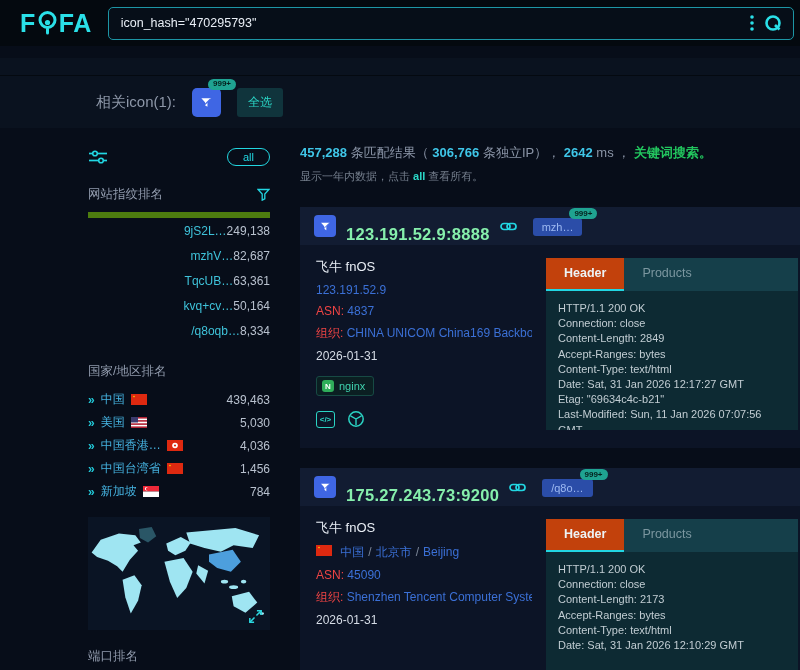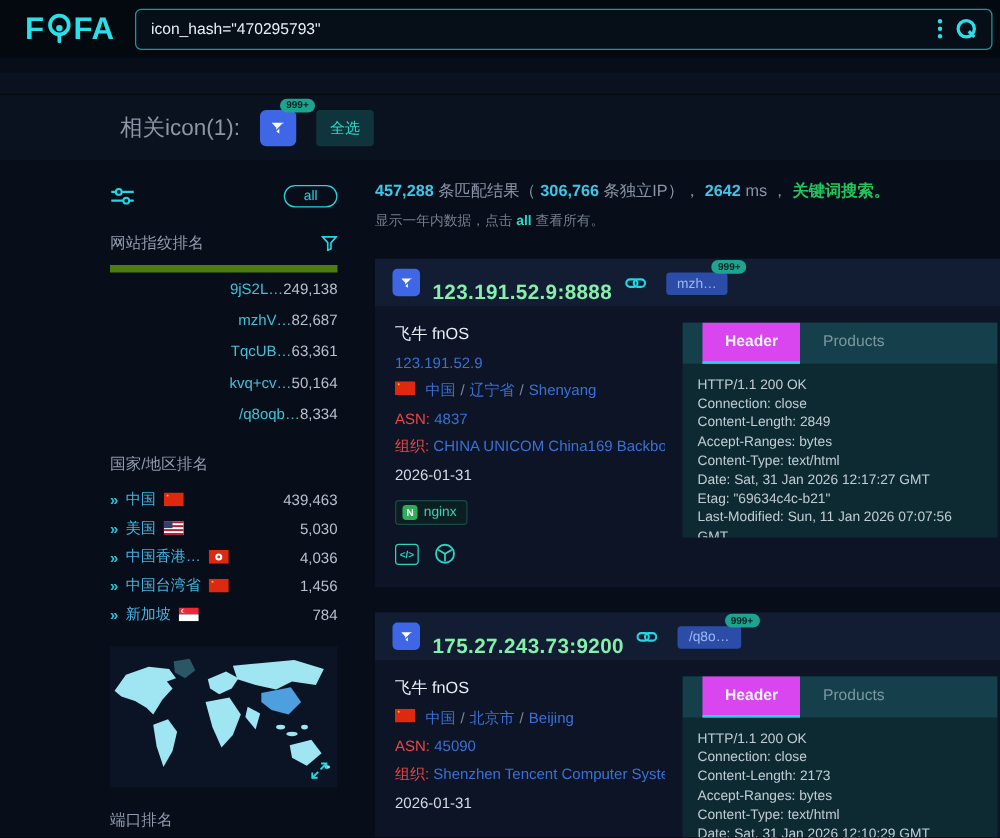--- a/index.html
+++ b/index.html
@@ -14,21 +14,21 @@
   .search-box { flex:1; height:33px; border:1px solid #1d96a5; border-radius:5px; display:flex; align-items:center;
                 padding:0 10px 0 12px; background:#060e18; }
   .search-input { flex:1; background:transparent; border:none; outline:none; color:#e9eff6; font-size:12.5px;
                   font-family:"Liberation Sans", sans-serif; }
   .sb-icons { display:flex; align-items:center; gap:10px; }
 
   
   .subband { margin-top:12px; background:#0a121f; }
   .subband-strip { height:18px; border-bottom:1px solid #040910; }
   .related-row { height:52px; display:flex; align-items:center; padding-left:96px; gap:16px; }
-  .related-label { color:#8d97a8; font-size:18px; }
+  .related-label { color:#8d97a8; font-size:15px; }
   .icon-chip-wrap { position:relative; }
   .icon-chip { width:29px; height:29px; background:#3f66e4; border-radius:5px; display:flex; align-items:center;
                justify-content:center; cursor:pointer; }
   .badge { position:absolute; top:-9px; right:-15px; background:#1fa391; color:#05231f; font-size:8px;
            font-weight:bold; padding:1.5px 5px; border-radius:8px; line-height:1; }
   .select-all-btn { background:#10343c; color:#2bd9c9; font-size:12px; padding:6px 11px; border-radius:3px;
                     border:none; cursor:pointer; font-family:"Liberation Sans", sans-serif; }
 
   
   .main { display:flex; padding:16px 0 0 88px; }
@@ -84,21 +84,21 @@
              color:#3fd2ae; font-size:11px; padding:3px 8px 3px 5px; border-radius:3px; margin-top:6px; cursor:pointer; }
   .nbadge { width:12px; height:12px; background:#2fae5a; border-radius:3px; color:#fff; font-size:8px; font-weight:bold;
             display:flex; align-items:center; justify-content:center; }
   .act-icons { display:flex; gap:12px; margin-top:14px; align-items:center; }
   .code-ic { width:19px; height:17px; border:1px solid #2bd4c4; border-radius:3px; color:#2bd4c4; font-size:8px;
              display:flex; align-items:center; justify-content:center; cursor:pointer; font-weight:bold; }
 
   .right-panel { width:252px; flex:none; height:172px; overflow:hidden; background:#0d2a33; }
   .tab-row { height:33px; background:#153f4a; display:flex; }
   .tab { padding:0 18px; line-height:31px; font-size:12.5px; color:#7c97a0; cursor:pointer; }
-  .tab.active { background:#d946ef; color:#edf3f5; font-weight:bold; border-bottom:2px solid #22d6e2;margin-left:16px; }
+  .tab.active { background:#c2410c; color:#edf3f5; font-weight:bold; border-bottom:2px solid #22d6e2; }
   .panel-content { padding:10px 12px; font-size:11px; color:#c2cdd3; line-height:15.2px; }
 </style>
 </head>
 <body>
 
 <div class="page">
 
   <header class="navbar">
     <div class="logo">
         <span>F</span>
@@ -314,27 +314,20 @@
             </svg>
           <span class="tag-chip-wrap">
             <span class="tag-chip">mzh…</span>
             <span class="badge">999+</span>
           </span>
         </div>
         <div class="card-body">
           <div class="left-col">
             <div class="lrow host-title">飞牛 fnOS</div>
             <div class="lrow"><span class="blue">123.191.52.9</span></div>
-            <div class="lrow">
-              <span class="flag"><svg width="16" height="11" viewBox="0 0 16 11">
-                    <rect width="16" height="11" fill="#de2910"></rect>
-                    <path d="M3 1.2 l.7 2.2 -1.9 -1.4 h2.4 l-1.9 1.4 Z" fill="#ffde00"></path>
-                  </svg></span>
-              <span class="blue" style="margin-left:5px;">中国</span><span class="slash">/</span><span class="blue">辽宁省</span><span class="slash">/</span><span class="blue">Shenyang</span>
-            </div>
             <div class="lrow"><span class="lab">ASN:</span> <span class="blue">4837</span></div>
             <div class="lrow"><span class="lab">组织:</span> <span class="blue">CHINA UNICOM China169 Backbone</span></div>
             <div class="lrow">2026-01-31</div>
             <div><span class="srv-tag">
                   <span class="nbadge">N</span>
                   <span>nginx</span>
                 </span></div>
             <div class="act-icons">
               <span class="code-ic">&lt;/&gt;</span>
               <svg width="18" height="18" viewBox="0 0 18 18">

